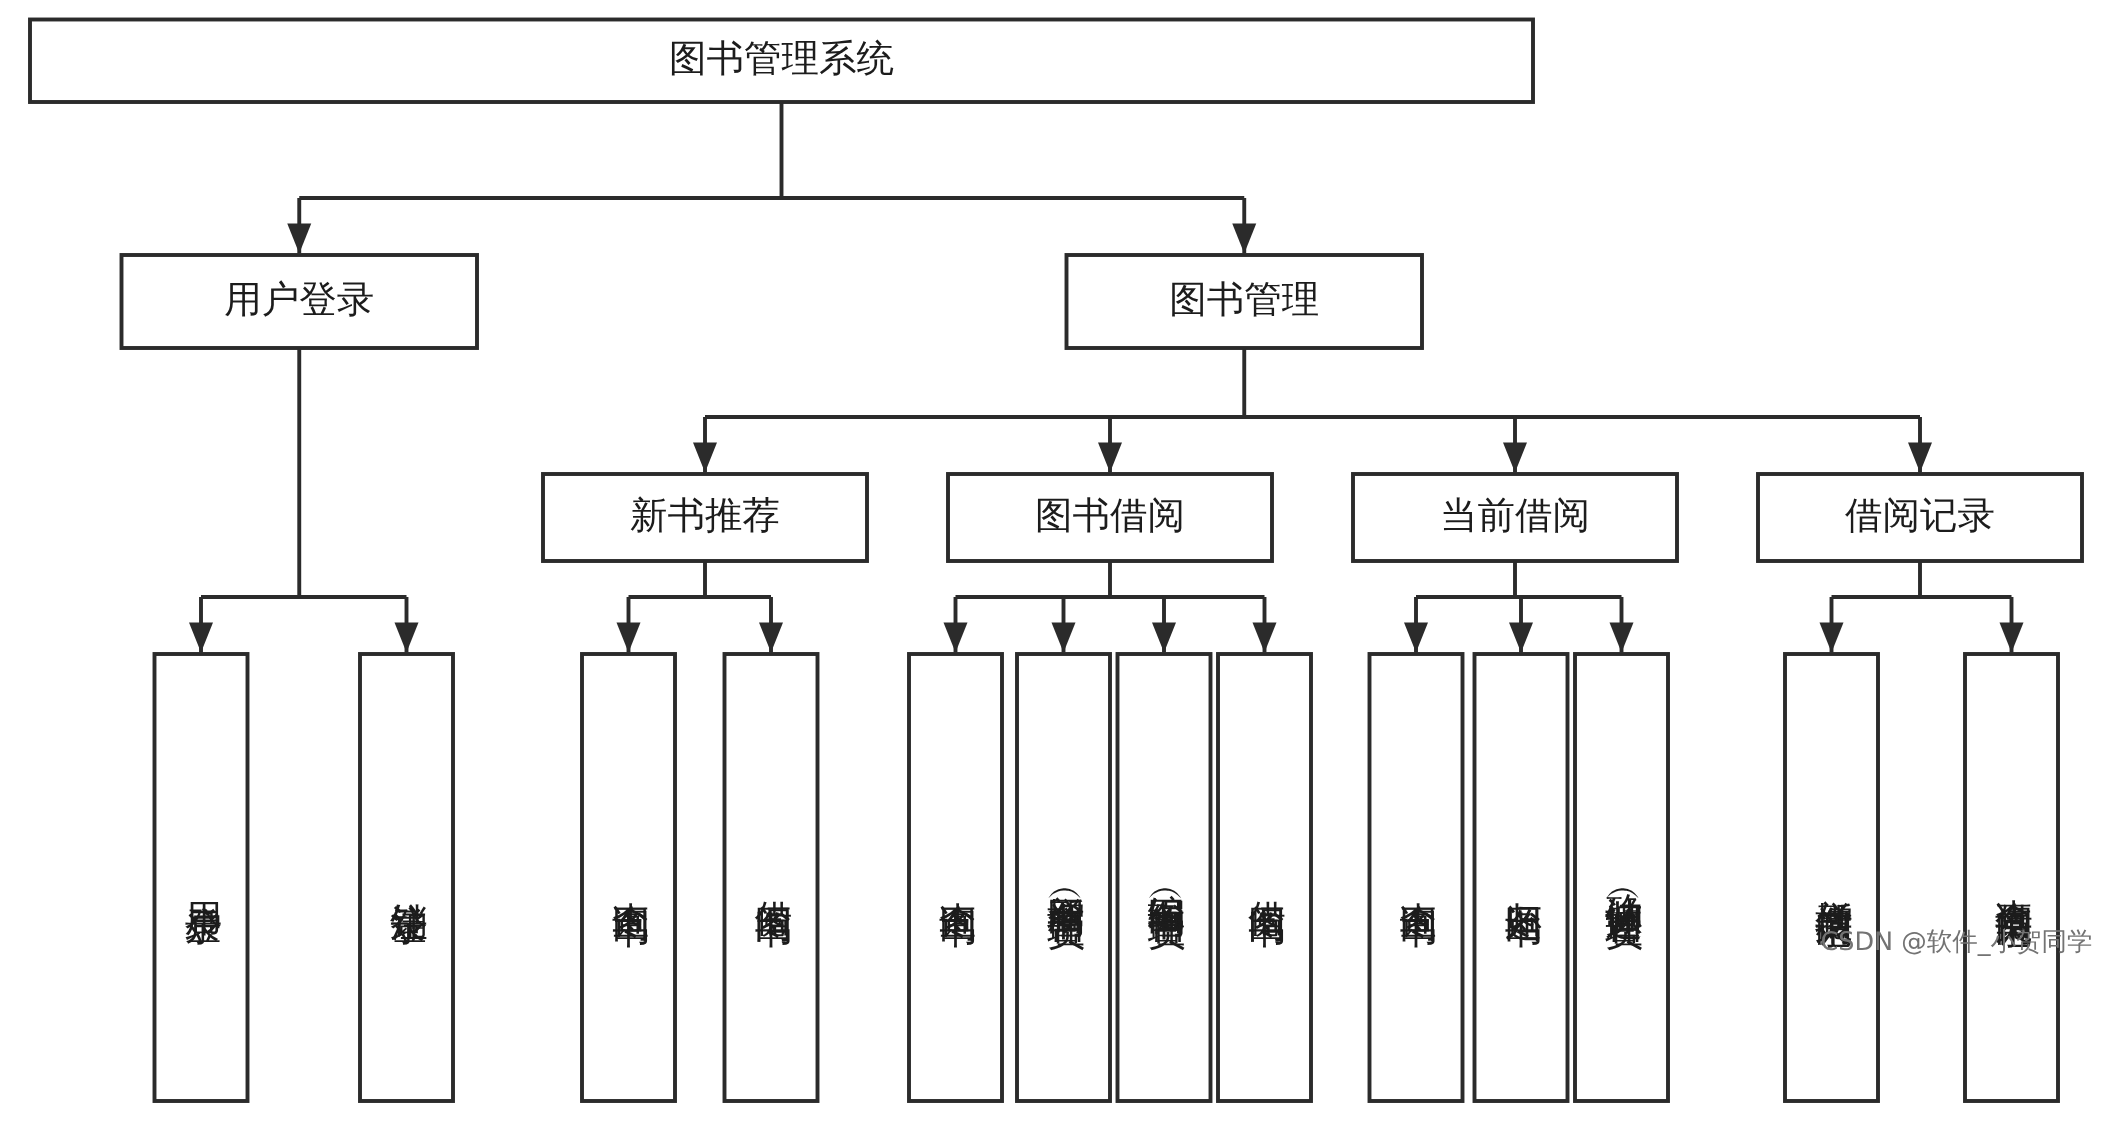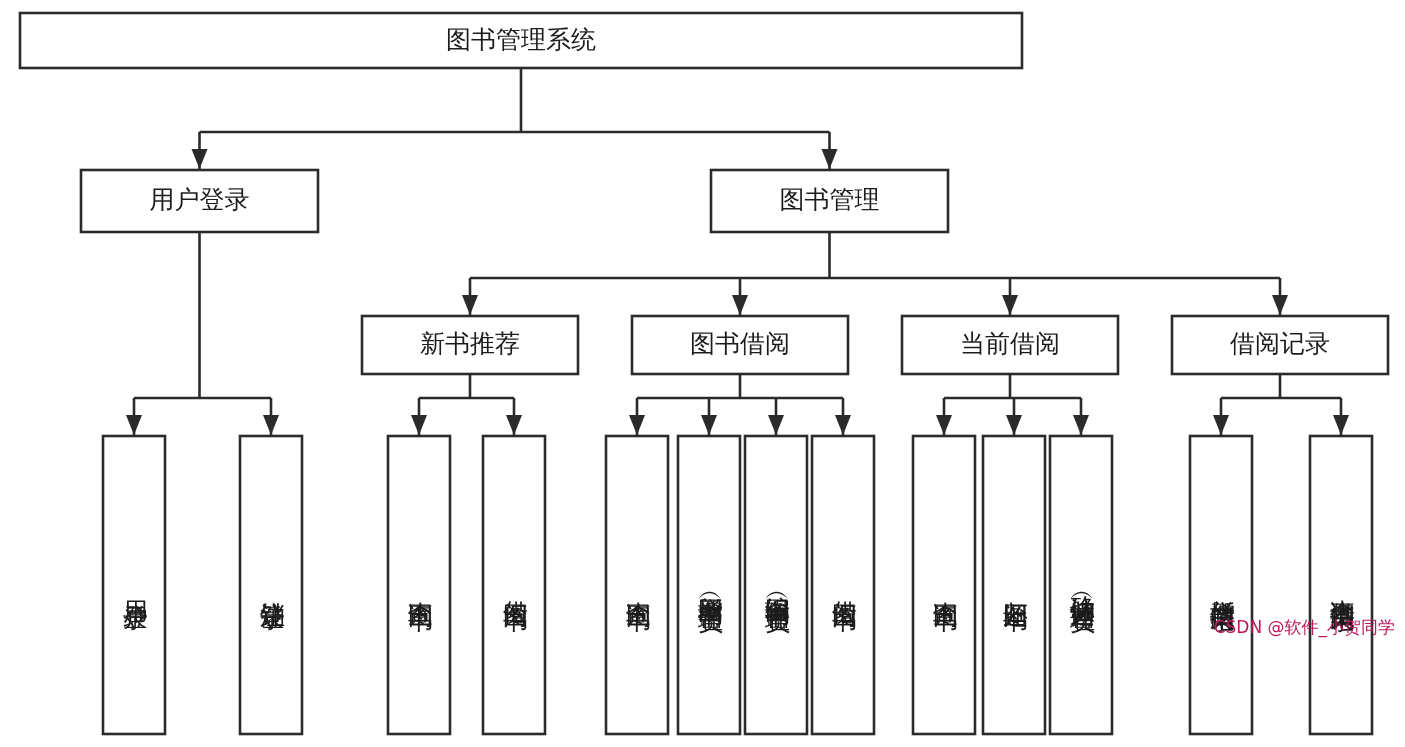--- a/index.html
+++ b/index.html
@@ -54,21 +54,21 @@
   }
   .arrow-head {
     fill: #2b2b2b;
     stroke: none;
   }
   .watermark {
     position: absolute;
     right: 10px;
     bottom: 6px;
     font-size: 17px;
-    color: #be185d;
+    color: #737373;
     font-family: "DejaVu Sans", "Liberation Sans", sans-serif;
     white-space: nowrap;
     user-select: none;
   }
 </style>
 </head>
 <body>
 
 <div id="diagram-root">
   <svg id="flow-svg" viewBox="0 0 1405 747">

